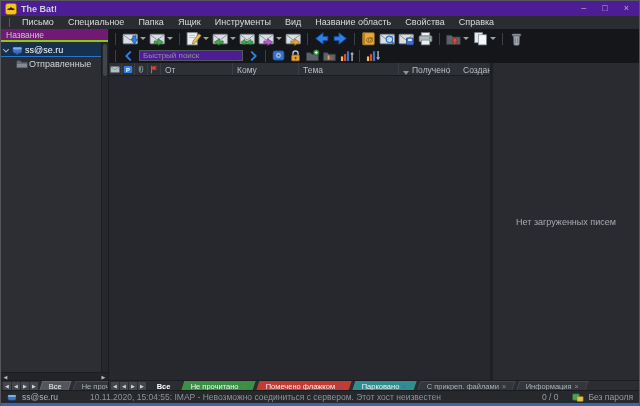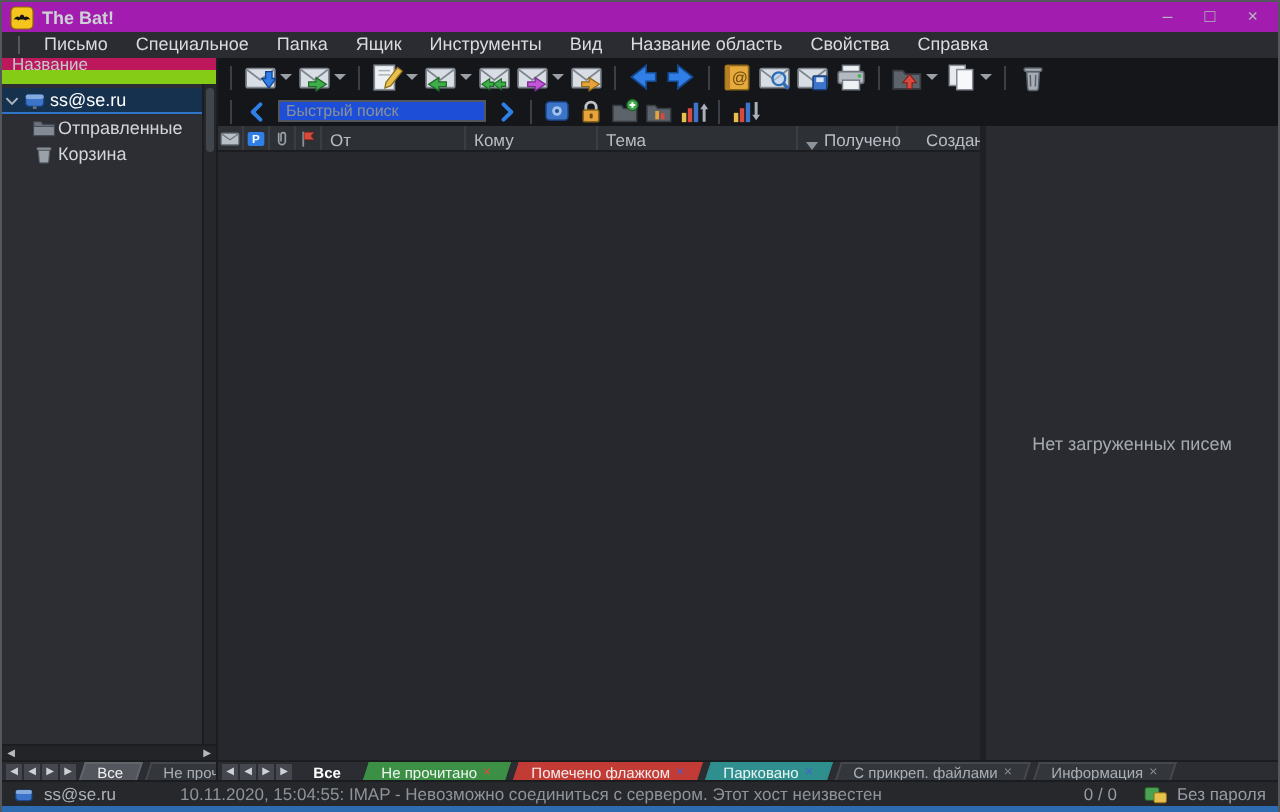--- a/index.html
+++ b/index.html
@@ -1,36 +1,36 @@
 <!DOCTYPE html>
 <html><head>
 <meta charset="utf-8">
 <style>
   * { margin:0; padding:0; box-sizing:border-box; font-family:"Liberation Sans", sans-serif; }
   html,body { background:#000; }
   .window { width:640px; height:406px; background:#141619; border:1px solid #54575c; border-bottom:none;
             display:flex; flex-direction:column; overflow:hidden; }
 
   
-  .titlebar { height:15px; background:#a21caf; display:flex; align-items:center; padding:0 4px; flex:none; }
+  .titlebar { height:15px; background:#4c1d95; display:flex; align-items:center; padding:0 4px; flex:none; }
   .appicon { width:12px; height:12px; display:flex; }
   .title { font-size:9px; font-weight:bold; color:#cdd0d4; margin-left:4px; }
   .wctrls { margin-left:auto; display:flex; gap:16px; padding-right:6px; }
   .wbtn { color:#b4b7bc; font-size:9px; line-height:15px; }
 
   
   .menubar { height:13px; background:#2a2c31; display:flex; align-items:center; padding-left:3px; flex:none; }
   .menugrip { width:1px; height:9px; background:#55585e; margin:0 5px; }
   .menu-item { font-size:9px; color:#d9dbde; padding:0 7px; line-height:13px; white-space:nowrap; }
 
   .bodyrow { flex:1; display:flex; min-height:0; }
 
   
   .sidebar { width:108px; flex:none; background:#2c2e33; position:relative; display:flex; flex-direction:column; border-right:1px solid #1b1d20; }
-  .sb-header { height:13px; flex:none; background:#be185d; border-bottom:7px solid #84cc16; color:#c3c7cc; font-size:8.5px; display:flex; align-items:center; padding-left:5px; }
+  .sb-header { height:13px; flex:none; background:#701a75; border-bottom:2px solid #84cc16; color:#c3c7cc; font-size:8.5px; display:flex; align-items:center; padding-left:5px; }
   .tree { flex:1; padding-top:2px; padding-right:7px; overflow:hidden; }
   .trow { height:13px; display:flex; align-items:center; font-size:9px; color:#d2d5d9; white-space:nowrap; }
   .trow .exp { width:10px; display:flex; justify-content:center; flex:none; }
   .trow .ticon { width:14px; display:flex; justify-content:center; flex:none; }
   .trow.sel { background:#16314e; border-bottom:1px solid #2e75c8; color:#fff; }
   .trow.child { padding-left:14px; }
   .sb-hscroll { height:8px; flex:none; background:#222428; border-top:1px solid #1b1d20; display:flex; align-items:center; }
   .sb-hbtn { width:9px; font-size:5px; color:#b6babf; text-align:center; line-height:8px; }
   .sb-htrack { flex:1; height:100%; }
   .sb-vscroll { position:absolute; right:0; top:13px; bottom:18px; width:7px; background:#25272b; border-left:1px solid #1b1d20; }
@@ -38,21 +38,21 @@
 
   
   .rightcol { flex:1; display:flex; flex-direction:column; background:#141619; min-width:0; }
   .tb { display:flex; align-items:center; padding-left:2px; flex:none; }
   .tb1 { height:19px; }
   .tb2 { height:15px; }
   .tbtn { display:flex; align-items:center; height:100%; padding:0 1px; }
   .caret { width:0; height:0; border-left:3px solid transparent; border-right:3px solid transparent; border-top:3px solid #9aa0a6; margin:0 1px; }
   .sep { width:1px; height:12px; background:#3c4046; margin:0 4px; flex:none; }
   .grip { width:2px; height:12px; border-left:1px solid #3c4046; margin:0 4px; flex:none; }
-  .searchbox { width:104px; height:11px; background:#1d4ed8; border:1px solid #53575d; color:#aab0b6; font-size:8px; padding:0 3px; margin:0 3px; }
+  .searchbox { width:104px; height:11px; background:#4c1d95; border:1px solid #53575d; color:#aab0b6; font-size:8px; padding:0 3px; margin:0 3px; }
   .searchbox::placeholder { color:#8b9197; }
 
   .content { flex:1; display:flex; min-height:0; }
   .list { flex:1; display:flex; flex-direction:column; background:#26282d; min-width:0; }
   .lheader { height:13px; flex:none; background:#2d3035; border-bottom:1px solid #1b1d20; display:flex; align-items:center; font-size:8.5px; color:#b9bec4; overflow:hidden; }
   .hic { width:13px; height:100%; flex:none; display:flex; align-items:center; justify-content:center; border-right:1px solid #3a3d43; }
   .hcol { height:100%; flex:none; display:flex; align-items:flex-end; gap:3px; padding-left:4px; border-right:1px solid #3a3d43; white-space:nowrap; }
   .sortmark { width:0; height:0; border-left:3px solid transparent; border-right:3px solid transparent; border-top:4px solid #8e949b; }
   .lbody { flex:1; }
   .splitter { width:3px; flex:none; background:#1e2023; }
@@ -132,29 +132,20 @@
             <span>ss@se.ru</span>
           </div>
           <div class="trow child">
             <span class="ticon">
               <svg width="12" height="10" viewBox="0 0 13 11">
                 <path d="M0.8 2 h4 l1.1 1.5 h6.3 v6.2 H0.8z" fill="#6b7280" stroke="#41474f" stroke-width="0.7"></path>
                 <rect x="0.8" y="4.6" width="11.4" height="5.1" fill="#848b94" stroke="#41474f" stroke-width="0.5"></rect>
               </svg>
             </span>
             <span>Отправленные</span>
-          </div>
-          <div class="trow child">
-            <span class="ticon">
-              <svg width="12" height="10" viewBox="0 0 13 11">
-                <path d="M3.4 3.4 h6.2 l-0.5 6.2 a0.9 0.9 0 0 1 -0.9 0.8 H4.8 a0.9 0.9 0 0 1 -0.9 -0.8z" fill="#9aa1a9" stroke="#596069" stroke-width="0.6"></path>
-                <rect x="2.6" y="2" width="7.8" height="1.3" rx="0.6" fill="#9aa1a9" stroke="#596069" stroke-width="0.6"></rect>
-              </svg>
-            </span>
-            <span>Корзина</span>
           </div>
         </div>
       <div class="sb-hscroll">
         <span class="sb-hbtn">◀</span>
         <span class="sb-htrack"></span>
         <span class="sb-hbtn">▶</span>
       </div>
       <div class="tabbar" id="sb-tabs">
           <span class="navbtn">◀</span>
           <span class="navbtn">◀</span>

